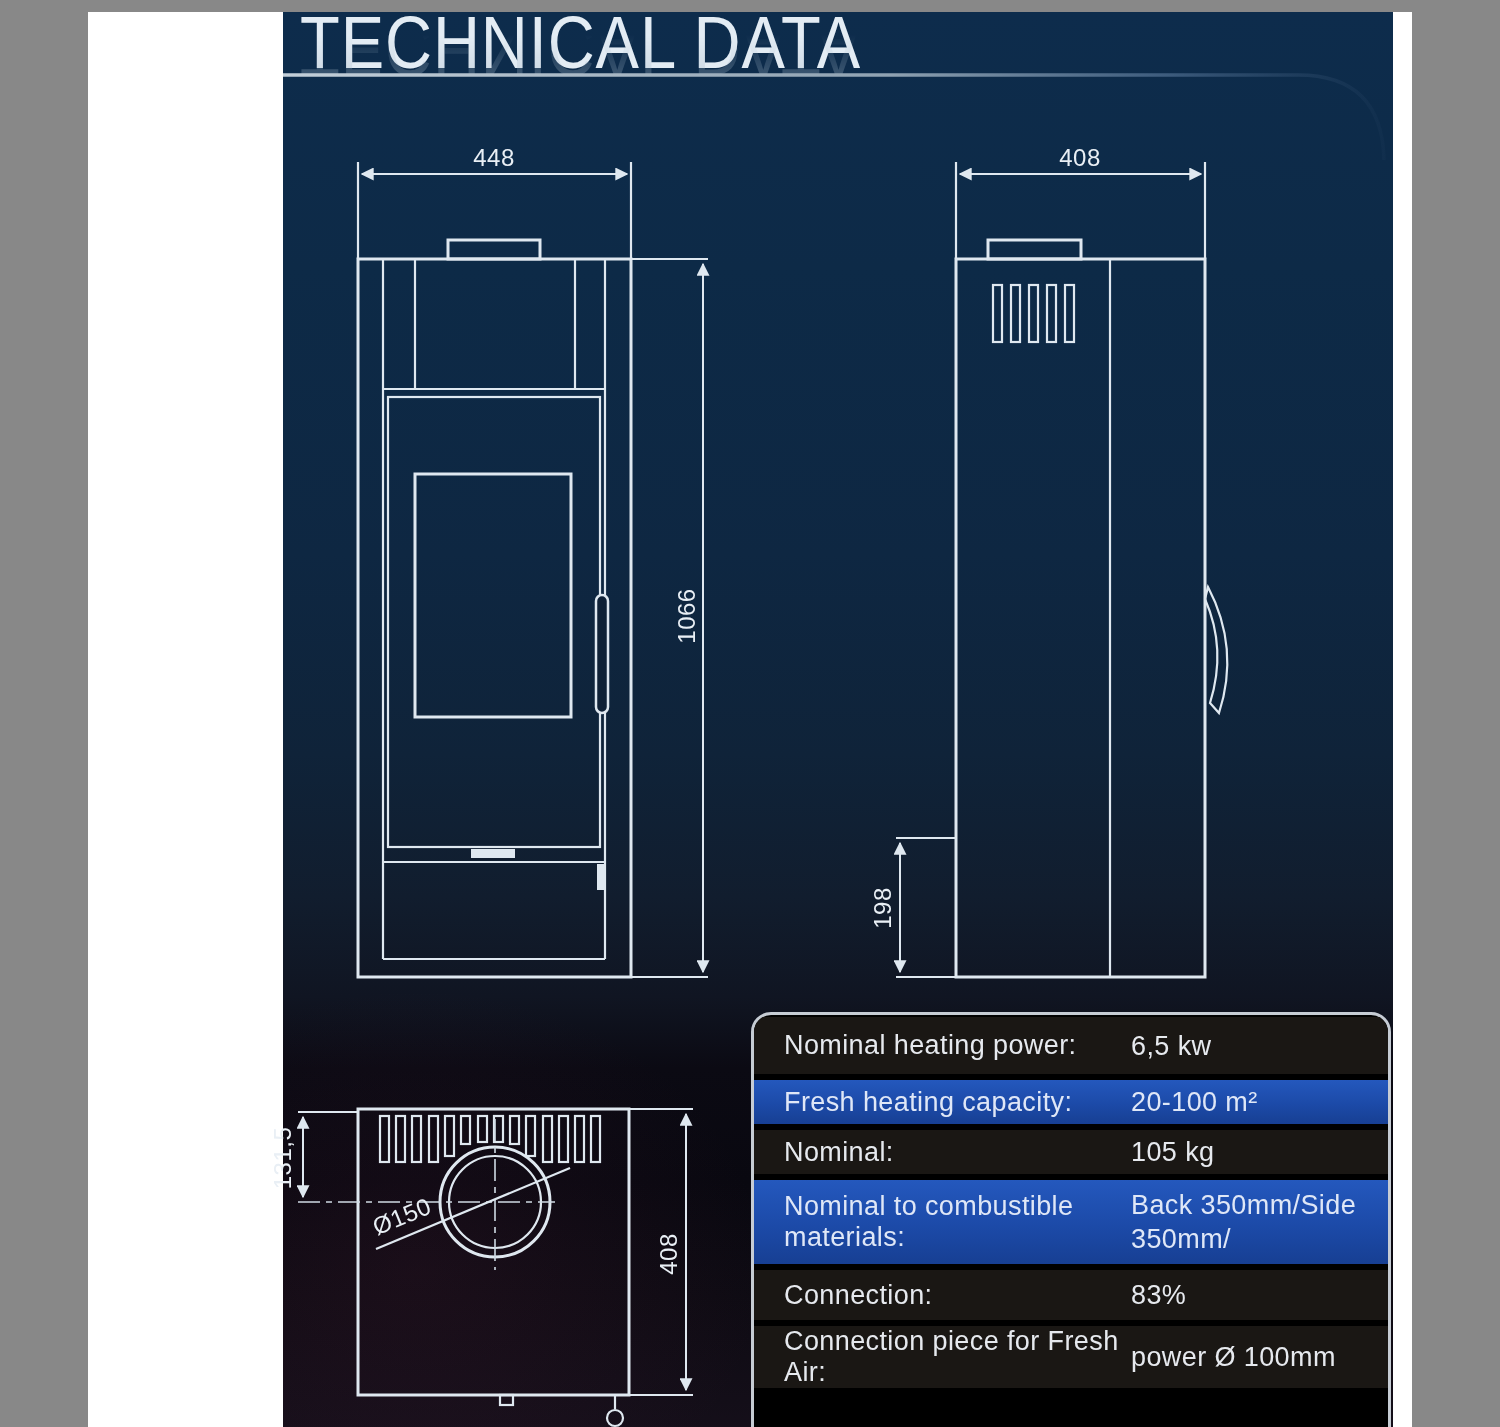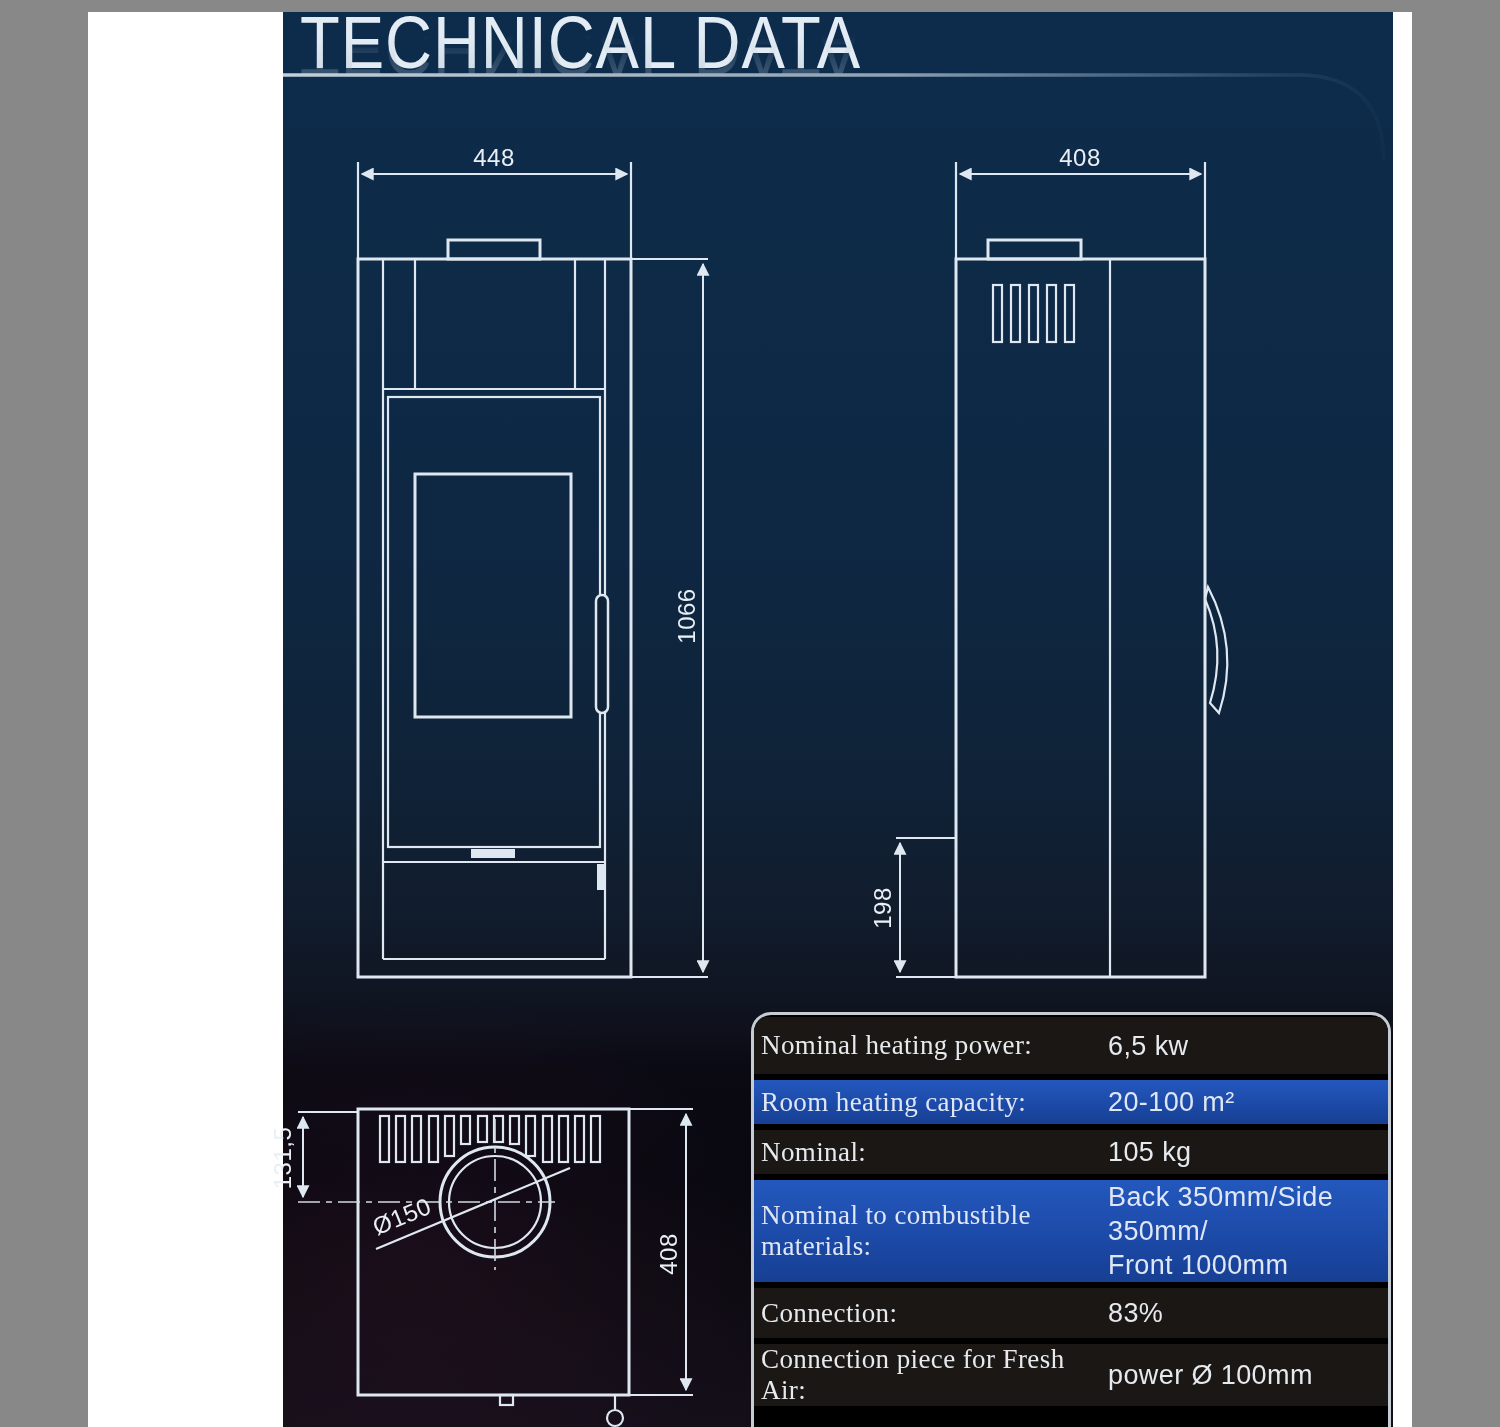--- a/index.html
+++ b/index.html
@@ -42,21 +42,21 @@
     background:#000000; border:3px solid #c6ccd4; border-radius:20px;
     box-sizing:border-box; padding:2px 0; overflow:hidden;
     display:flex; flex-direction:column; gap:6px;
   }
   .row{
     display:flex; align-items:center; flex:0 0 auto; box-sizing:border-box;
     color:#e6e9ee; font-size:27px; letter-spacing:0.4px;
   }
   .row.dark{background:#1a1714;}
   .row.blue{background:linear-gradient(180deg,#2458bd 0%, #1c4aa8 55%, #173f93 100%); color:#dfe7f7;}
-  .row .lbl{flex:0 0 347px; padding-left:7px;font-family:Liberation Serif, serif;}
+  .row .lbl{flex:0 0 347px; padding-left:30px;}
   .row .val{flex:1 1 auto; line-height:34px; padding-right:20px;}
 </style>
 </head>
 <body>
 
 <div id="page">
   <div id="sheet"></div>
 
   <div class="title">TECHNICAL DATA</div>
   <div class="title-reflect">TECHNICAL DATA</div>
@@ -185,32 +185,31 @@
       <circle class="ln2" cx="527" cy="1406" r="8"></circle>
     </g>
   </svg>
 
   <div id="spec-table">
     <div class="row dark" style="min-height:57px">
       <span class="lbl">Nominal heating power:</span>
       <span class="val">6,5 kw</span>
     </div>
     <div class="row blue" style="min-height:44px">
-      <span class="lbl">Room heating capacity:</span>
+      <span class="lbl">Fresh heating capacity:</span>
       <span class="val">20-100 m²</span>
     </div>
     <div class="row dark" style="min-height:44px">
       <span class="lbl">Nominal:</span>
       <span class="val">105 kg</span>
     </div>
     <div class="row blue" style="min-height:84px">
       <span class="lbl">Nominal to combustible materials:</span>
       <span class="val">
         <span style="display:block">Back 350mm/Side 350mm/</span>
-        <span style="display:block">Front 1000mm</span>
       </span>
     </div>
     <div class="row dark" style="min-height:50px">
       <span class="lbl">Connection:</span>
       <span class="val">83%</span>
     </div>
     <div class="row dark" style="min-height:48px">
       <span class="lbl">Connection piece for Fresh Air:</span>
       <span class="val">power Ø 100mm</span>
     </div>

